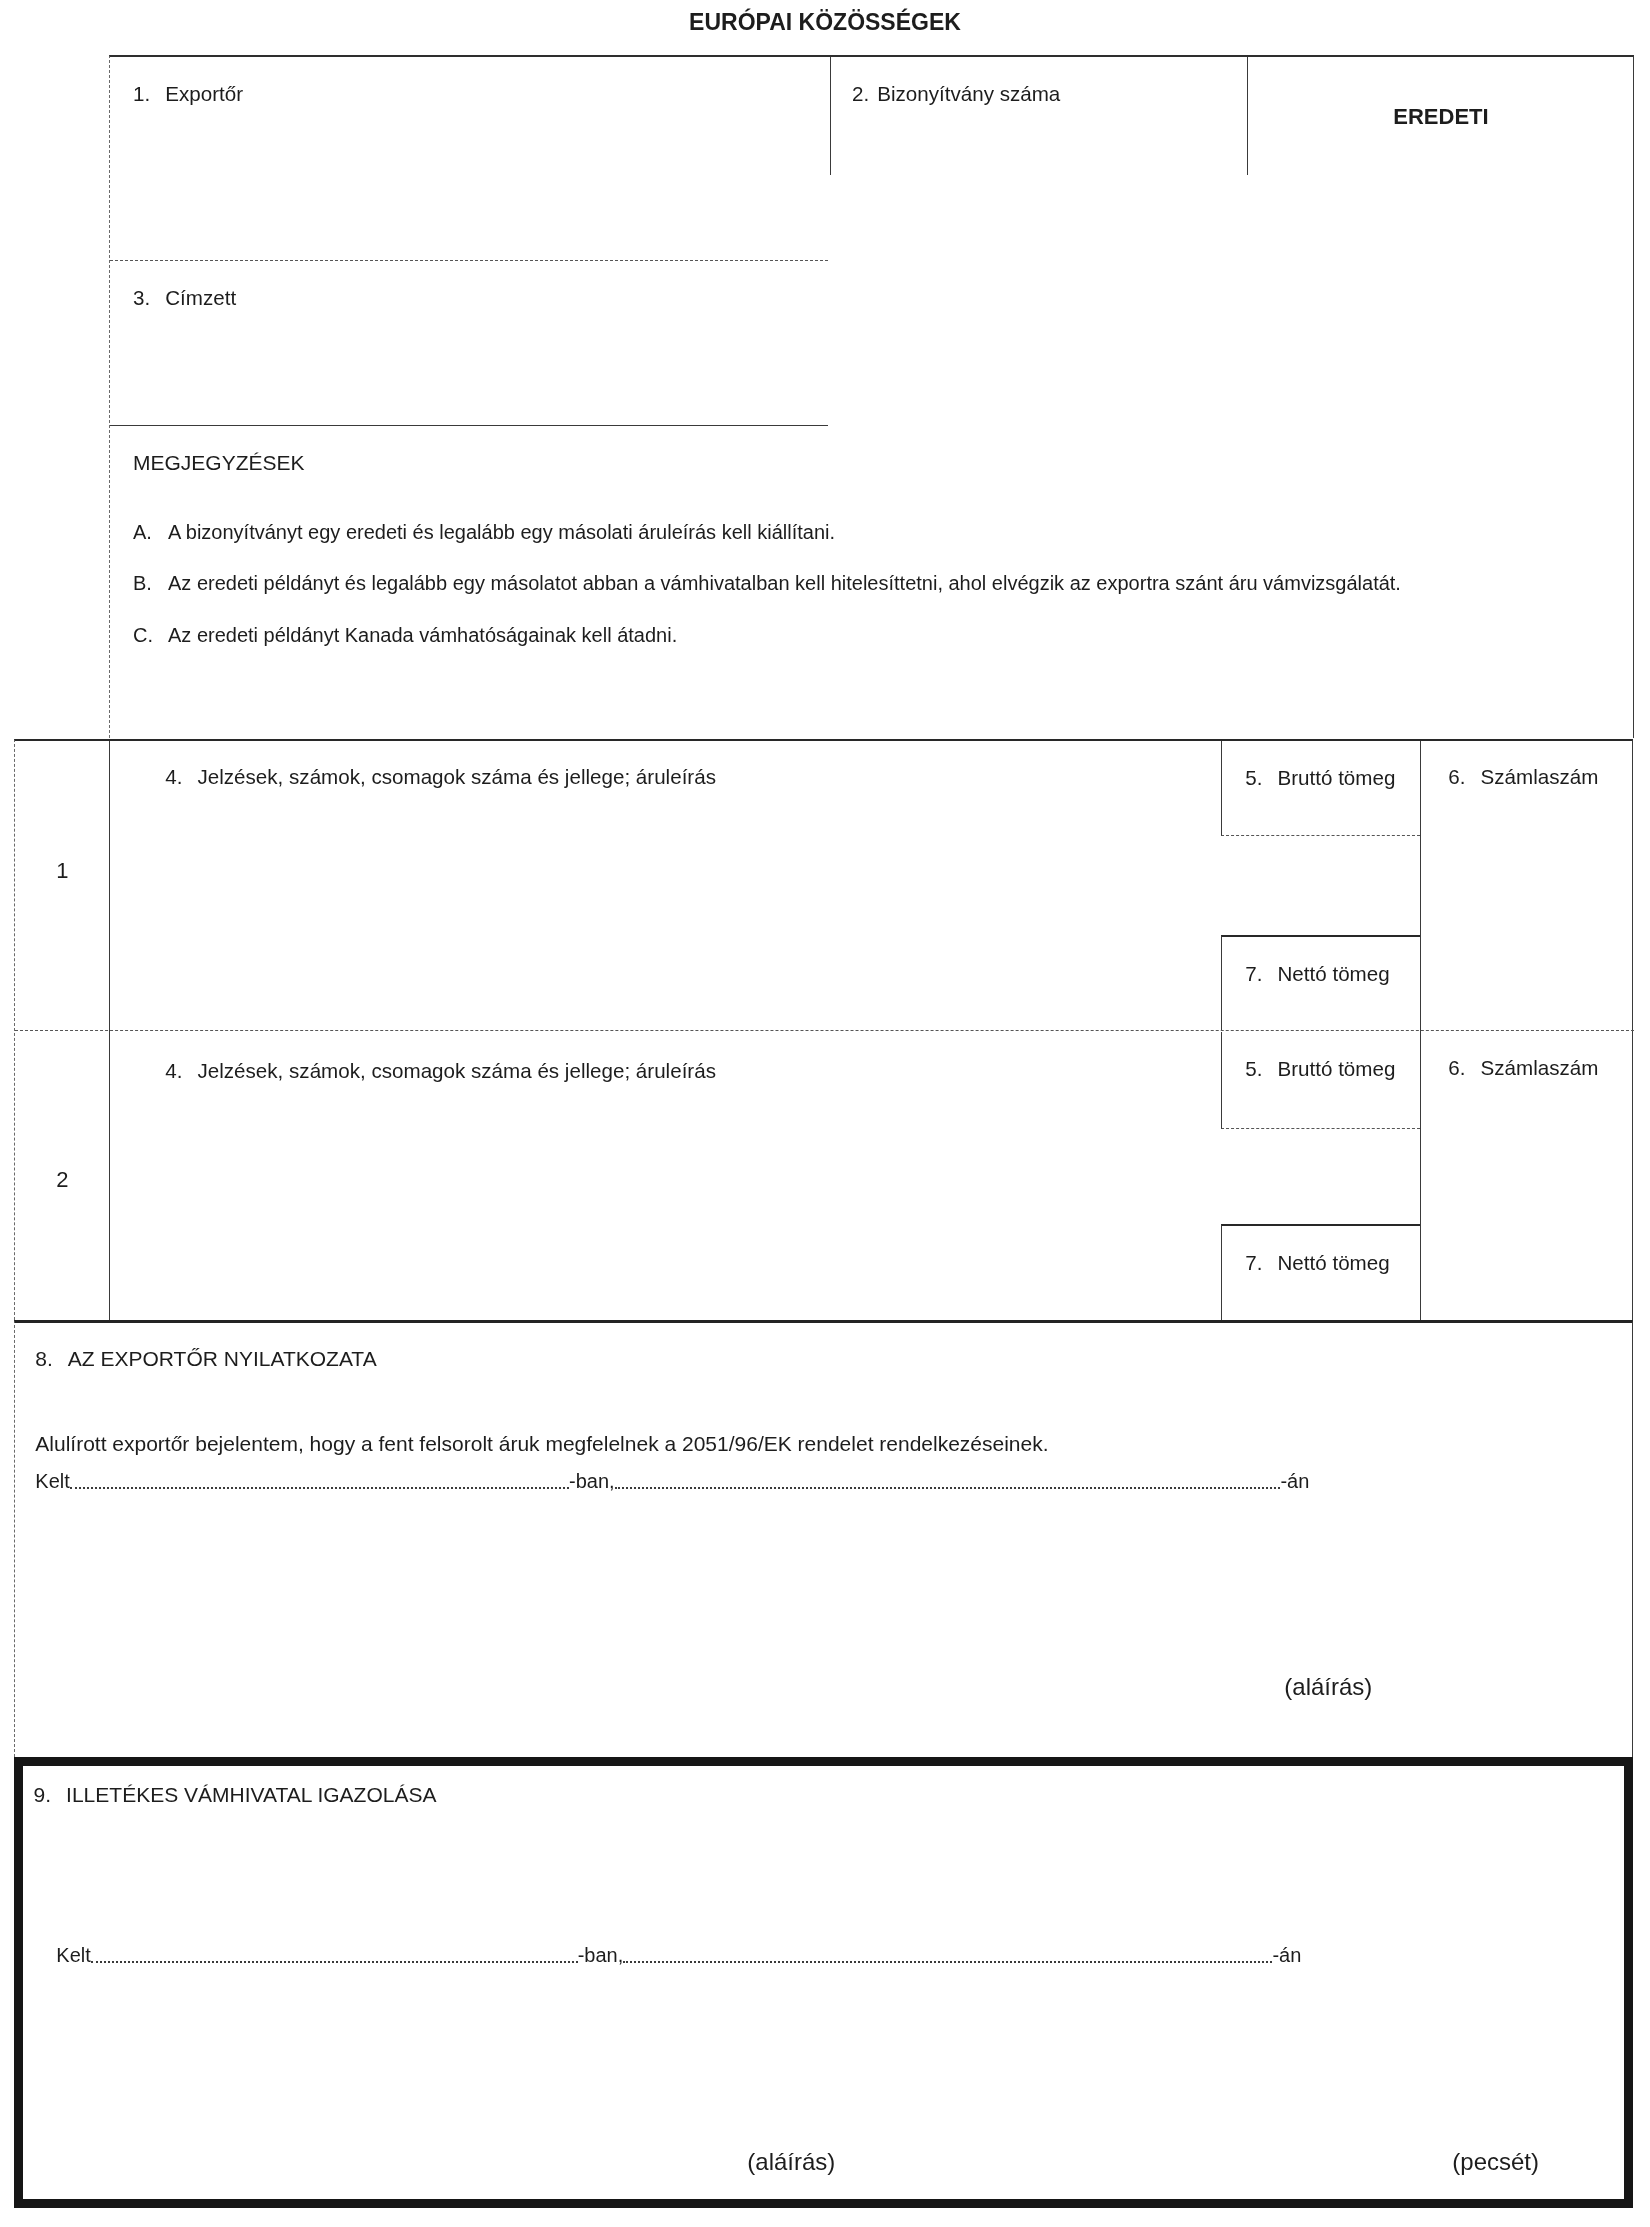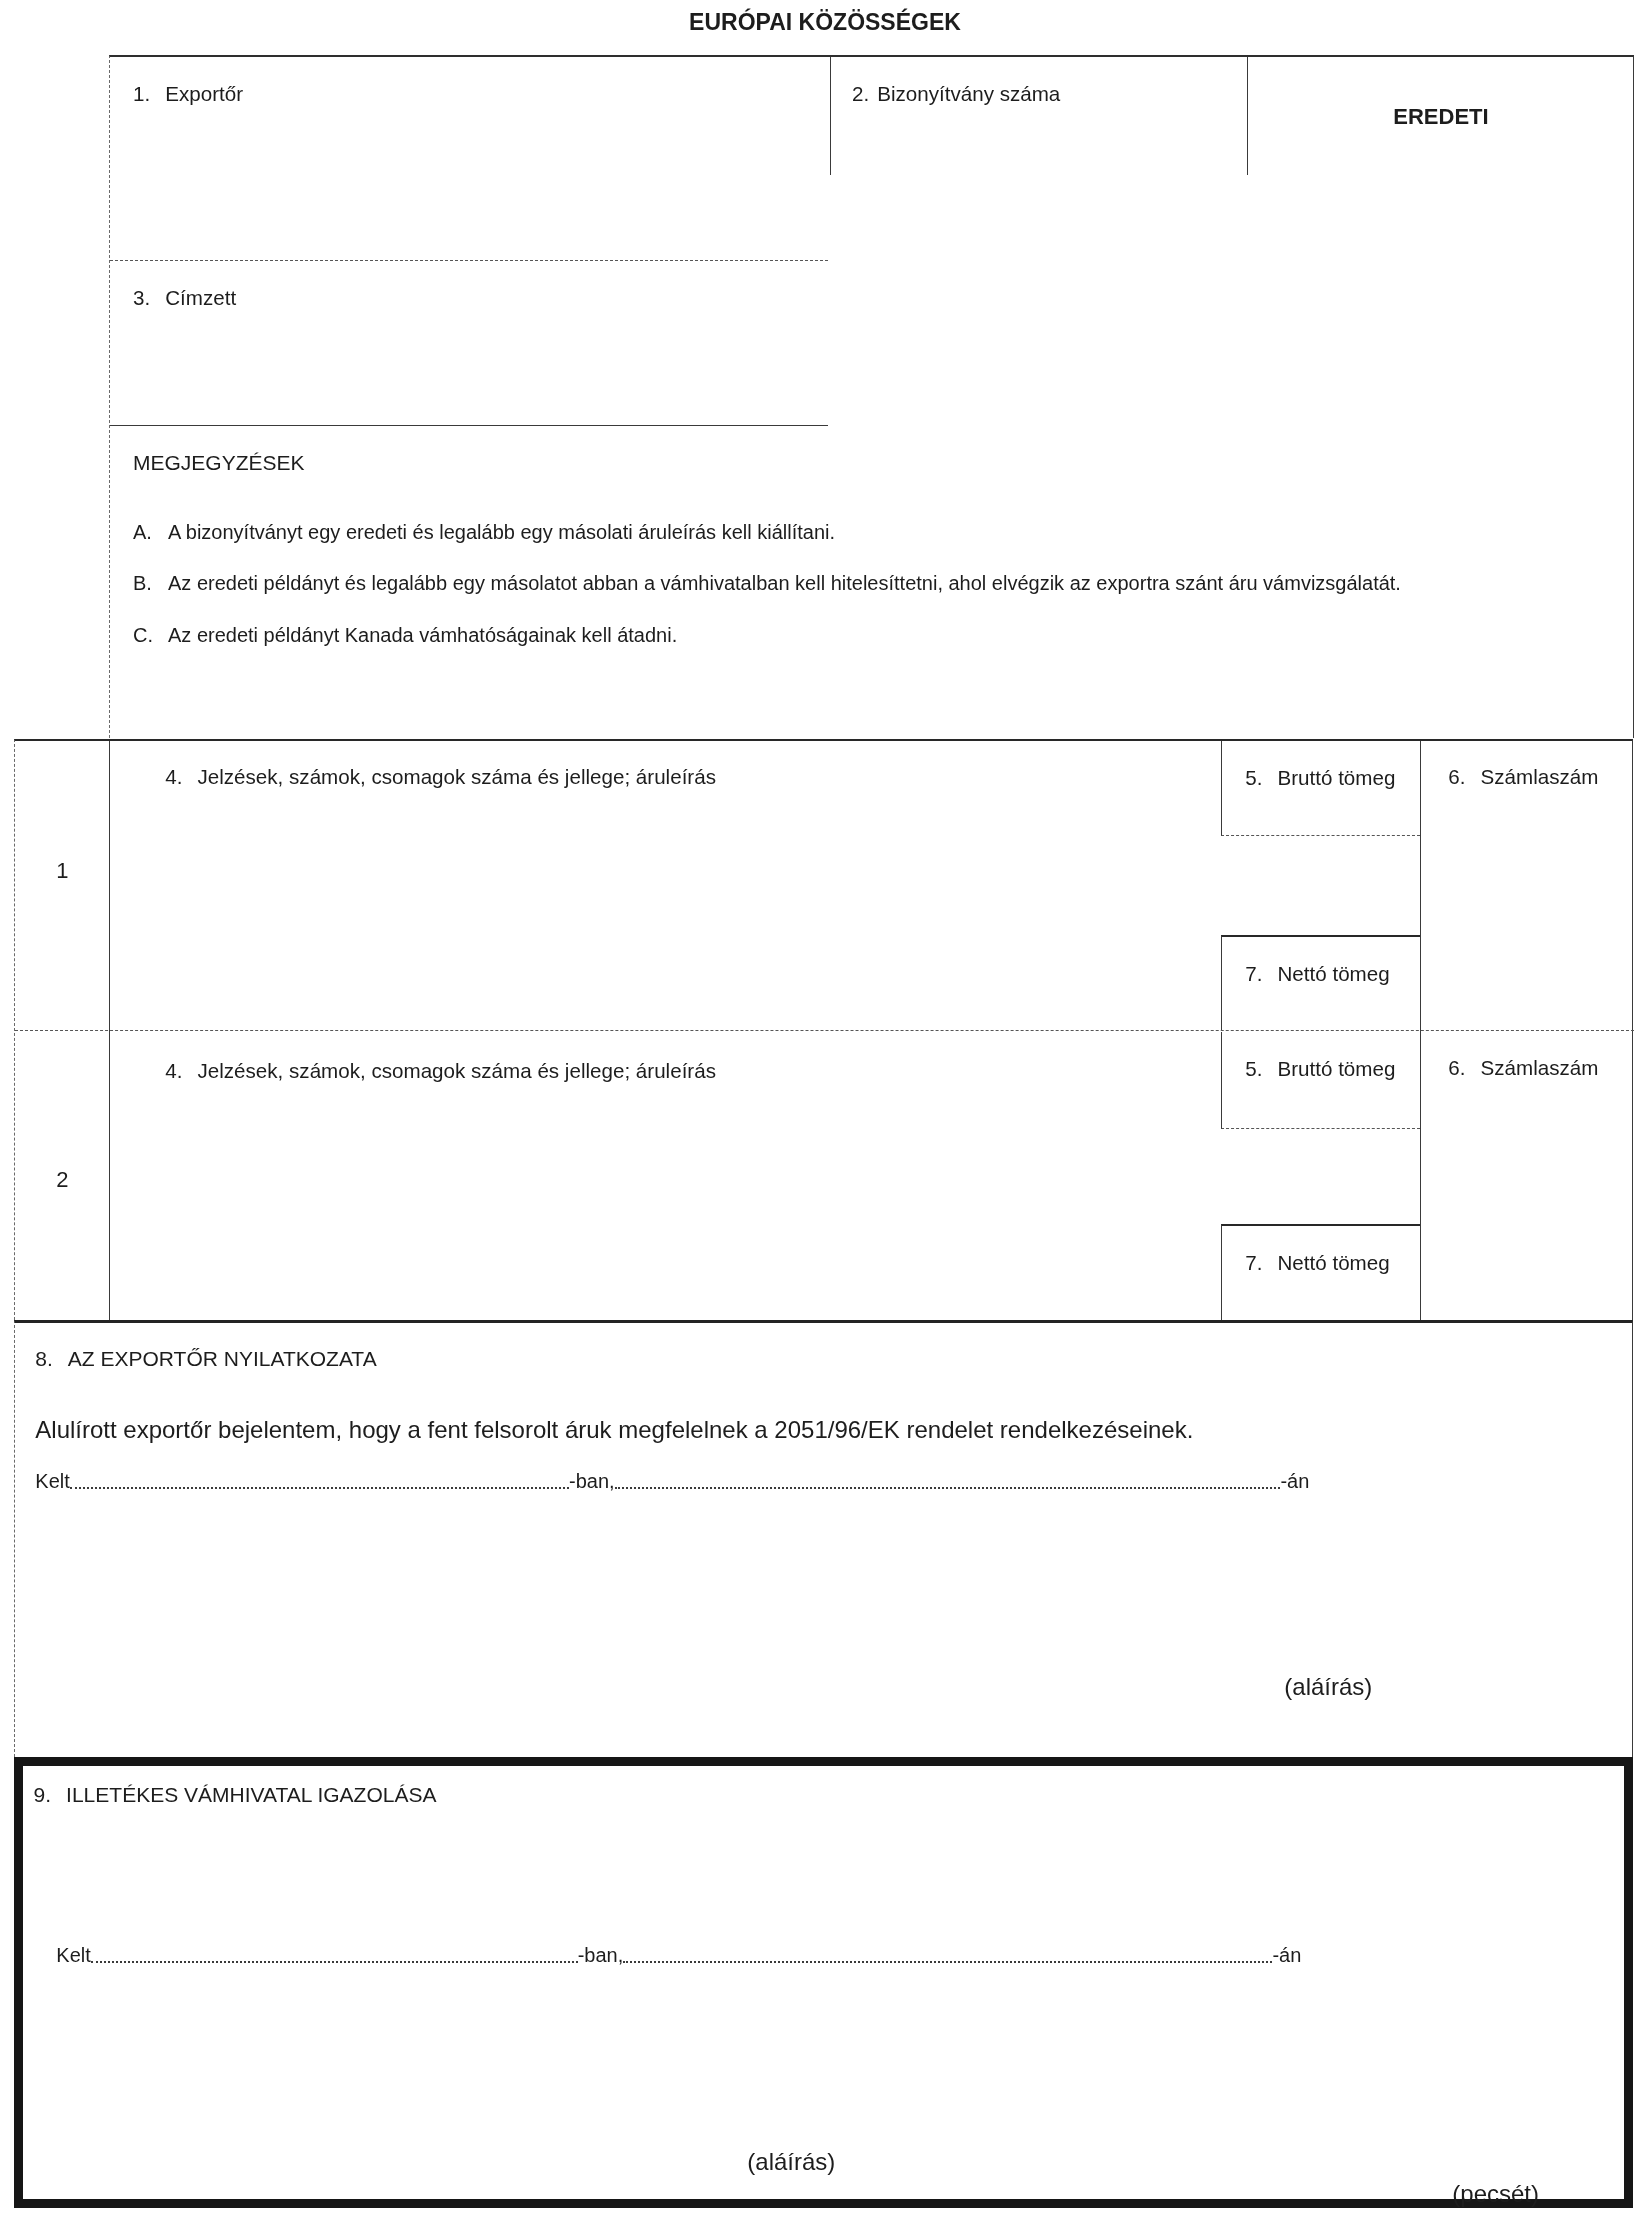--- a/index.html
+++ b/index.html
@@ -10,21 +10,21 @@
     border-radius:12px;
   }
   .abs { position:absolute; }
   .sec { position:absolute; box-sizing:border-box; }
   .hline { position:absolute; height:0; border-top:1.7px solid #3a3a3a; }
   .vline { position:absolute; width:0; border-left:1.7px solid #3a3a3a; }
   .dashedline { border-top-style:dashed; border-top-color:#555; }
   .lbl { position:absolute; display:flex; align-items:baseline; font-size:20.6px; white-space:nowrap; }
   .lbl .num { margin-right:15px; }
   .heading { font-size:21px; }
-  .body-text { font-size:24px; }
+  .body-text { font-size:21px;margin-top:16px; }
   .note { position:absolute; display:flex; align-items:baseline; font-size:20px; white-space:nowrap; }
   .note .letter { width:35px; flex:0 0 auto; }
   .kelt { position:absolute; display:flex; align-items:flex-end; font-size:20px; white-space:nowrap; }
   .kelt .dots { border-bottom:2.3px dotted #3a3a3a; margin-bottom:4px; height:0; }
   .kelt .d1 { flex-grow:0.75; }
   .kelt .d2 { flex-grow:1; }
   .certbox {
     position:absolute; left:824px; top:171px; width:819px; height:264px;
     border:9.7px solid #171717; background:#ffffff; box-sizing:border-box;
     display:flex; flex-direction:column; justify-content:space-evenly; align-items:center;
@@ -185,17 +185,17 @@
       <span class="dots d1"></span>
       <span>-ban,</span>
       <span class="dots d2"></span>
       <span>-án</span>
     </div>
 
     <div class="field" style="left:646px;top:269px;width:354px;height:103px;"></div>
     <div class="sig" style="left:724px;top:382px;">(aláírás)</div>
 
     <div class="field" style="left:1348px;top:269px;width:240px;height:103px;"></div>
-    <div class="sig" style="left:1429px;top:382px;margin-top:32px;">(pecsét)</div>
+    <div class="sig" style="left:1429px;top:382px;">(pecsét)</div>
   </div>
 
 </div>
 
 
 </body></html>

